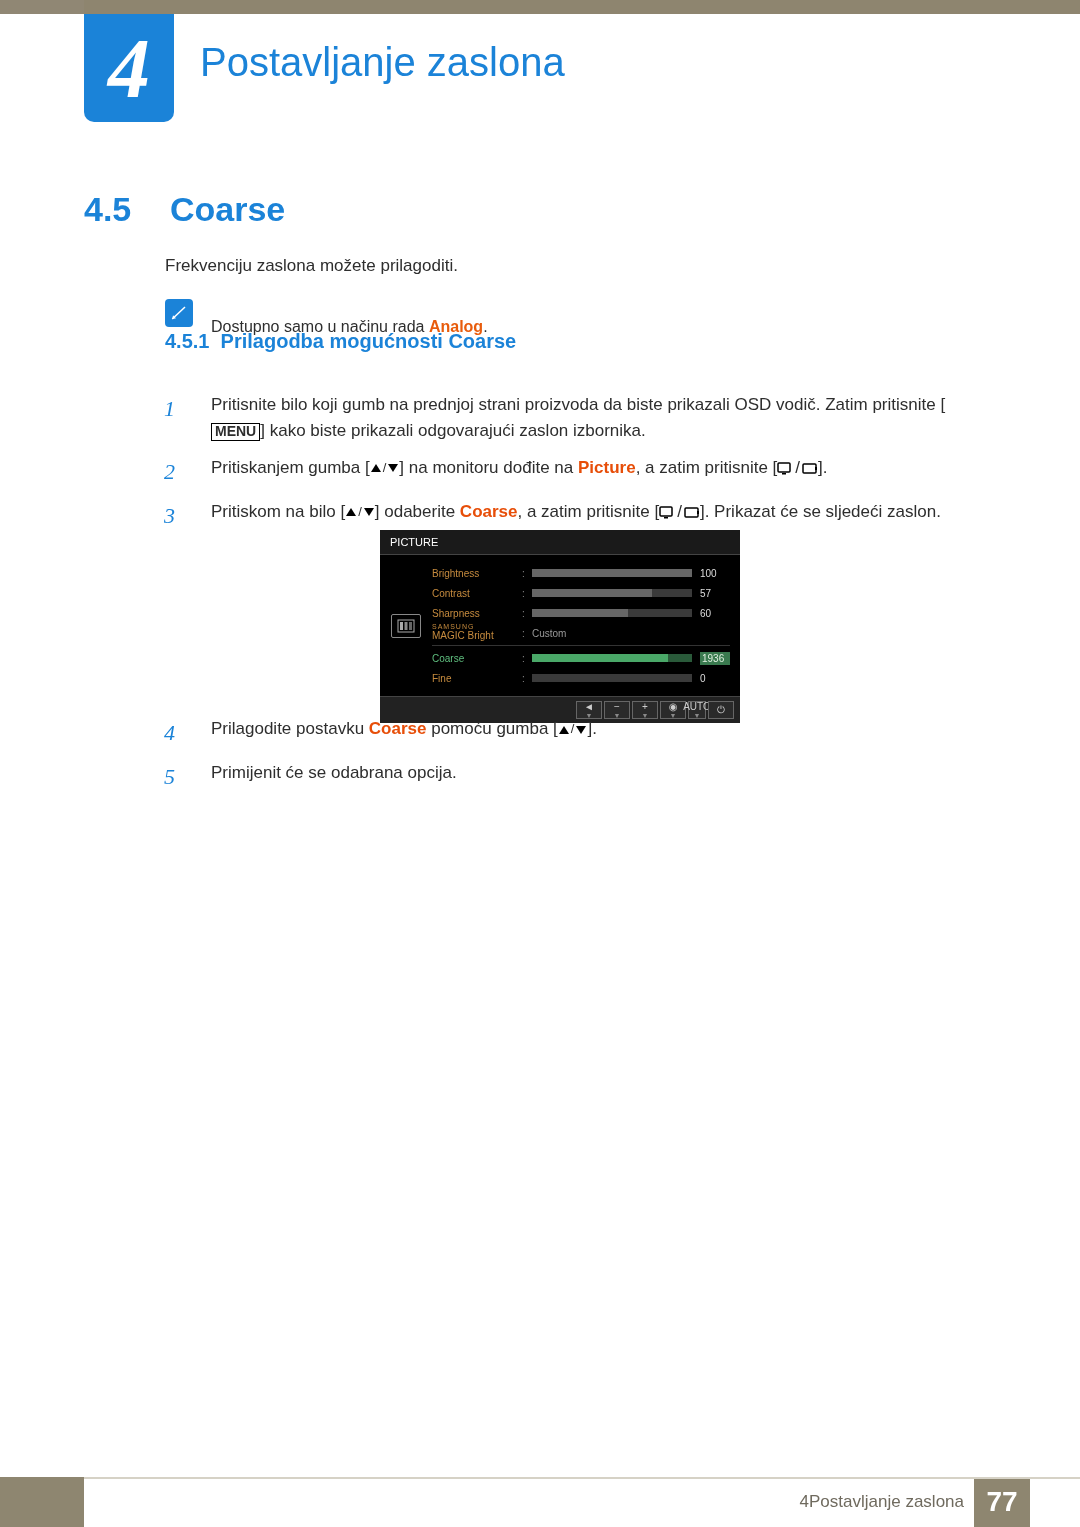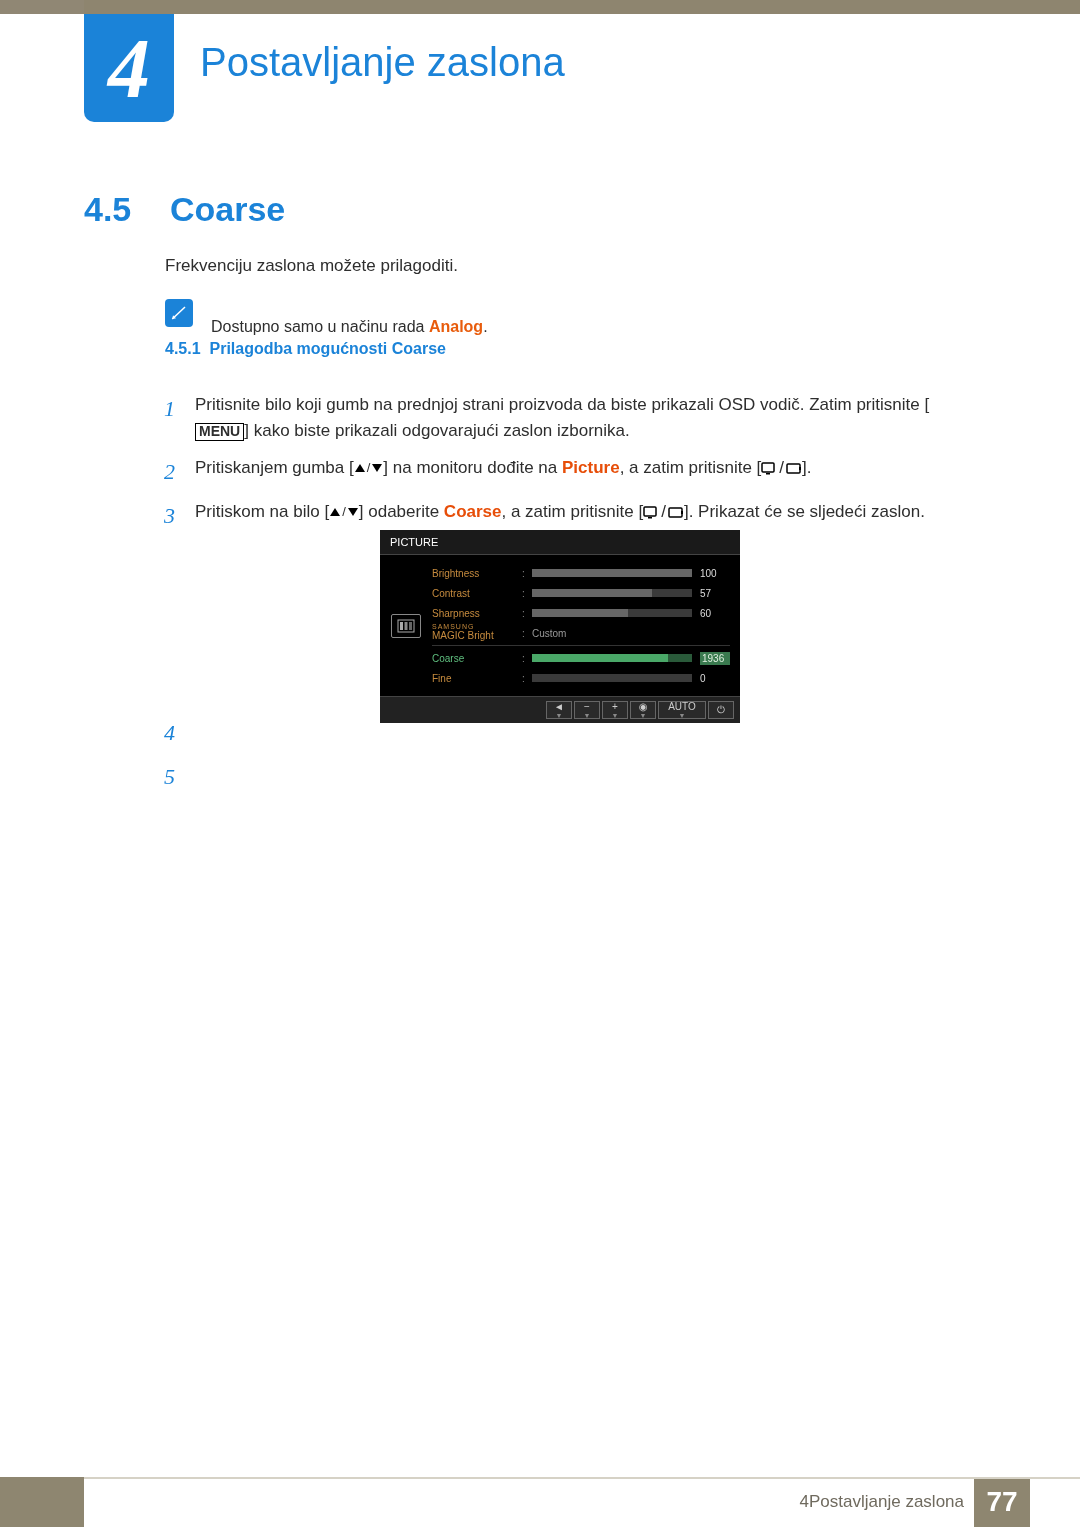--- a/index.html
+++ b/index.html
@@ -18,26 +18,26 @@
   .section-title  { position: absolute; top: 190px; left: 170px; color: #1b83d8; font-size: 34px; font-weight: bold; }
 
   .intro { position: absolute; top: 256px; left: 165px; font-size: 17px; color: #2e2e2e; }
 
   .note-row { position: absolute; top: 290px; left: 165px; display: flex; align-items: center; gap: 18px; }
   .note-icon { width: 28px; height: 28px; background: #1b83d8; border-radius: 4px; position: relative; display: flex; align-items: center; justify-content: center; }
   .note-icon svg { width: 18px; height: 18px; }
   .note-text { font-size: 16px; color: #2e2e2e; margin-top: 28px; }
   .note-text .analog { color: #e85c0c; font-weight: bold; }
 
-  .subsection { position: absolute; top: 340px; left: 165px; color: #1b83d8; font-size: 16px; font-weight: bold; }
+  .subsection { position: absolute; top: 330px; left: 165px; color: #1b83d8; font-size: 20px; font-weight: bold; }
 
   .steps { position: absolute; top: 392px; left: 155px; right: 120px; }
   .step { display: flex; gap: 20px; margin-bottom: 10px; line-height: 1.55; font-size: 17px; color: #2e2e2e; align-items: flex-start; }
   .step-num { color: #1b83d8; font-style: italic; font-size: 22px; font-family: Georgia, serif; width: 20px; flex-shrink: 0; text-align: right; }
-  .step-body { flex: 1; }
+  .step-body { flex: 1; margin-left: 16px; }
   .hl { color: #e74e09; font-weight: bold; }
   .menu-box { border: 1.5px solid #000; padding: 0 3px; font-size: 14px; font-weight: bold; display: inline-flex; align-items: center; height: 18px; vertical-align: middle; }
 
   .udarrows { display: inline-flex; align-items: center; vertical-align: middle; gap: 1px; font-size: 13px; }
   .udarrows svg { width: 12px; height: 10px; }
 
   .srcicons { display: inline-flex; align-items: center; vertical-align: middle; gap: 2px; }
   .srcicons svg { width: 16px; height: 13px; }
 
   
@@ -58,21 +58,21 @@
   .osd-slider.active .fill { background: #4aa868; }
   .osd-slider.active { background: #2a5a3a; }
   .osd-val { width: 30px; color: #ddd; font-size: 10px; }
   .osd-val.active { background: #3a7a4f; color: #dff0e0; padding: 1px 2px; }
   .osd-custom { flex:1; color: #999; font-size: 10px; }
   .osd-divider { height: 1px; background: #333; margin: 2px 0; }
   .osd-nav { background: #222; display: flex; justify-content: flex-end; gap: 0; padding: 4px 6px; border-top: 1px solid #444; }
   .osd-navbtn { width: 26px; height: 18px; border: 1px solid #666; margin-left: 2px; display: flex; flex-direction: column; align-items: center; justify-content: center; font-size: 9px; color: #ccc; background: #2a2a2a; }
   .osd-navbtn .sym { line-height: 1; font-size: 10px; }
   .osd-navbtn .tri { font-size: 7px; color: #888; }
-  .osd-navbtn.auto { width: 48px; font-size: 8px; }
+  .osd-navbtn.auto { width: 18px; font-size: 8px; }
 
   .steps-lower { position: absolute; top: 716px; left: 155px; right: 120px; }
 
   .footer { position: absolute; bottom: 0; left: 0; right: 0; height: 50px; display: flex; }
   .footer .line { position: absolute; top: 0; left: 84px; right: 0; height: 2px; background: #d6d2c6; }
   .footer .left { width: 84px; background: #8e8670; height: 100%; }
   .footer .mid { flex: 1; display: flex; align-items: center; justify-content: flex-end; padding-right: 10px; color: #6f6a5e; font-size: 17px; }
   .footer .pagebox { width: 56px; height: 100%; background: #8e8670; color: #fff; display: flex; align-items: center; justify-content: center; font-size: 28px; font-weight: bold; }
   .footer-tail { width: 50px; height: 100%; }
 </style>
@@ -240,23 +240,31 @@
       </div>
     <div class="osd-navbtn">
         <span class="sym">⏻</span>
       </div>
   </div>
 </div>
 
 <div class="steps-lower">
   <div class="step">
     <div class="step-num">4</div>
+    <div class="step-body">
+      <span>Prilagodite postavku </span><span class="hl">Coarse</span><span> pomoću gumba [</span><span class="udarrows"><svg viewBox="0 0 12 10">
+            <polygon points="6,1 11,9 1,9" fill="#000"></polygon>
+          </svg>/<svg viewBox="0 0 12 10">
+            <polygon points="1,1 11,1 6,9" fill="#000"></polygon>
+          </svg></span><span>].</span>
+    </div>
   </div>
   <div class="step">
     <div class="step-num">5</div>
+    <div class="step-body">Primijenit će se odabrana opcija.</div>
   </div>
 </div>
 
 <div class="footer">
   <div class="line"></div>
   <div class="left"></div>
   <div class="mid">
     <span>4 </span>
       <span>Postavljanje zaslona</span>
   </div>

